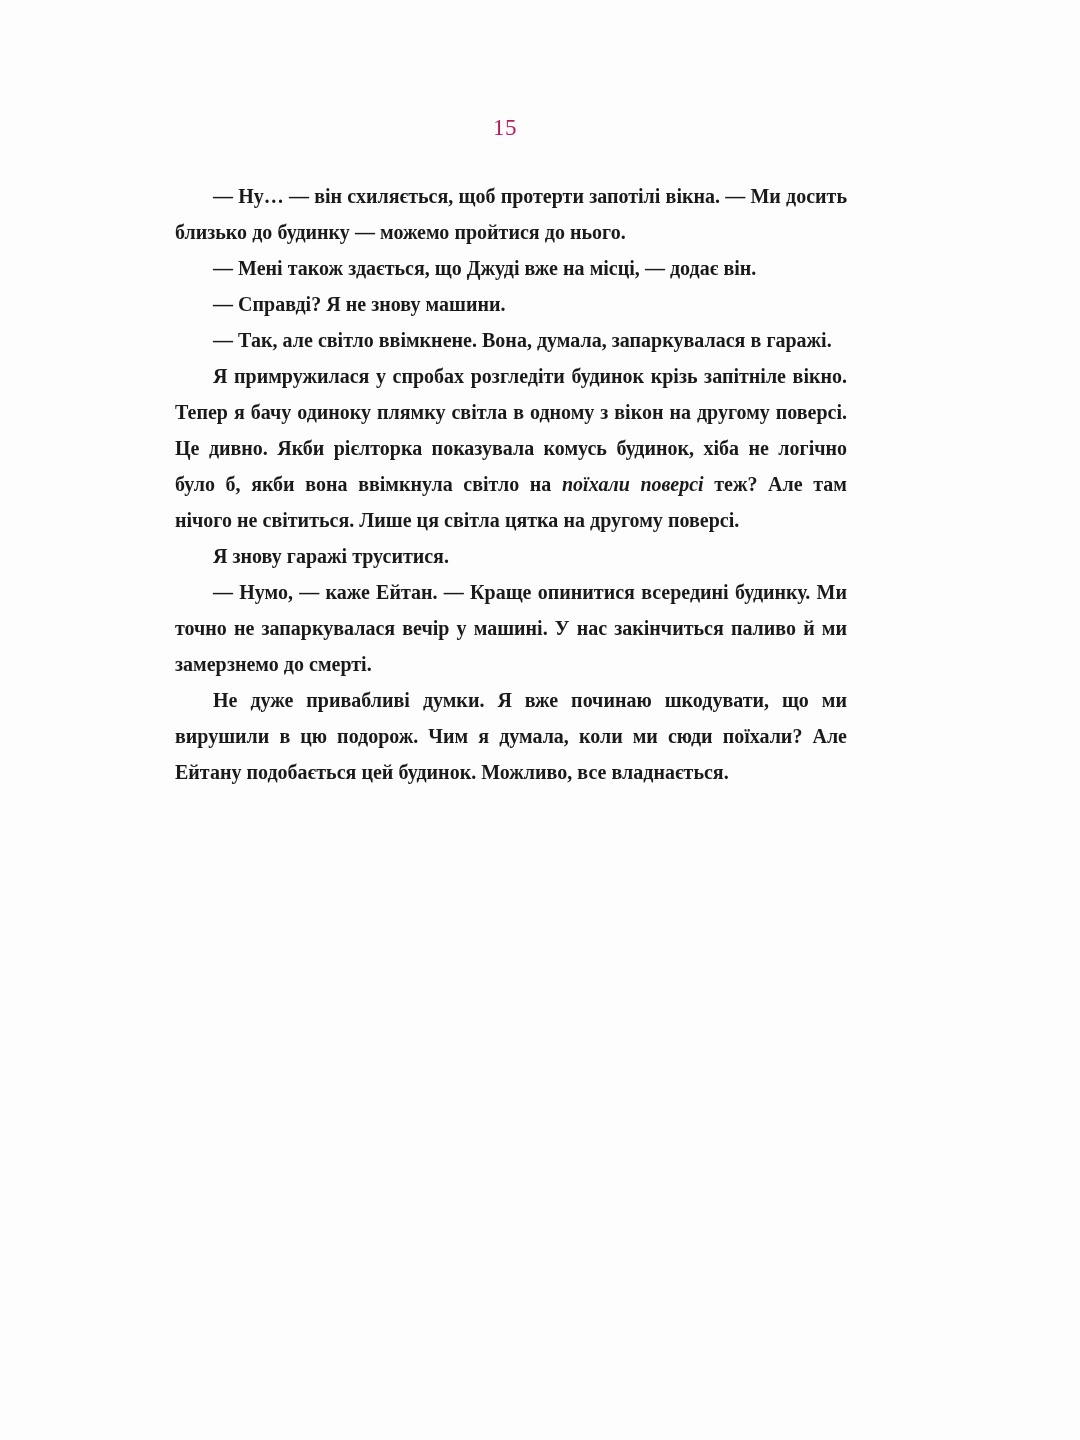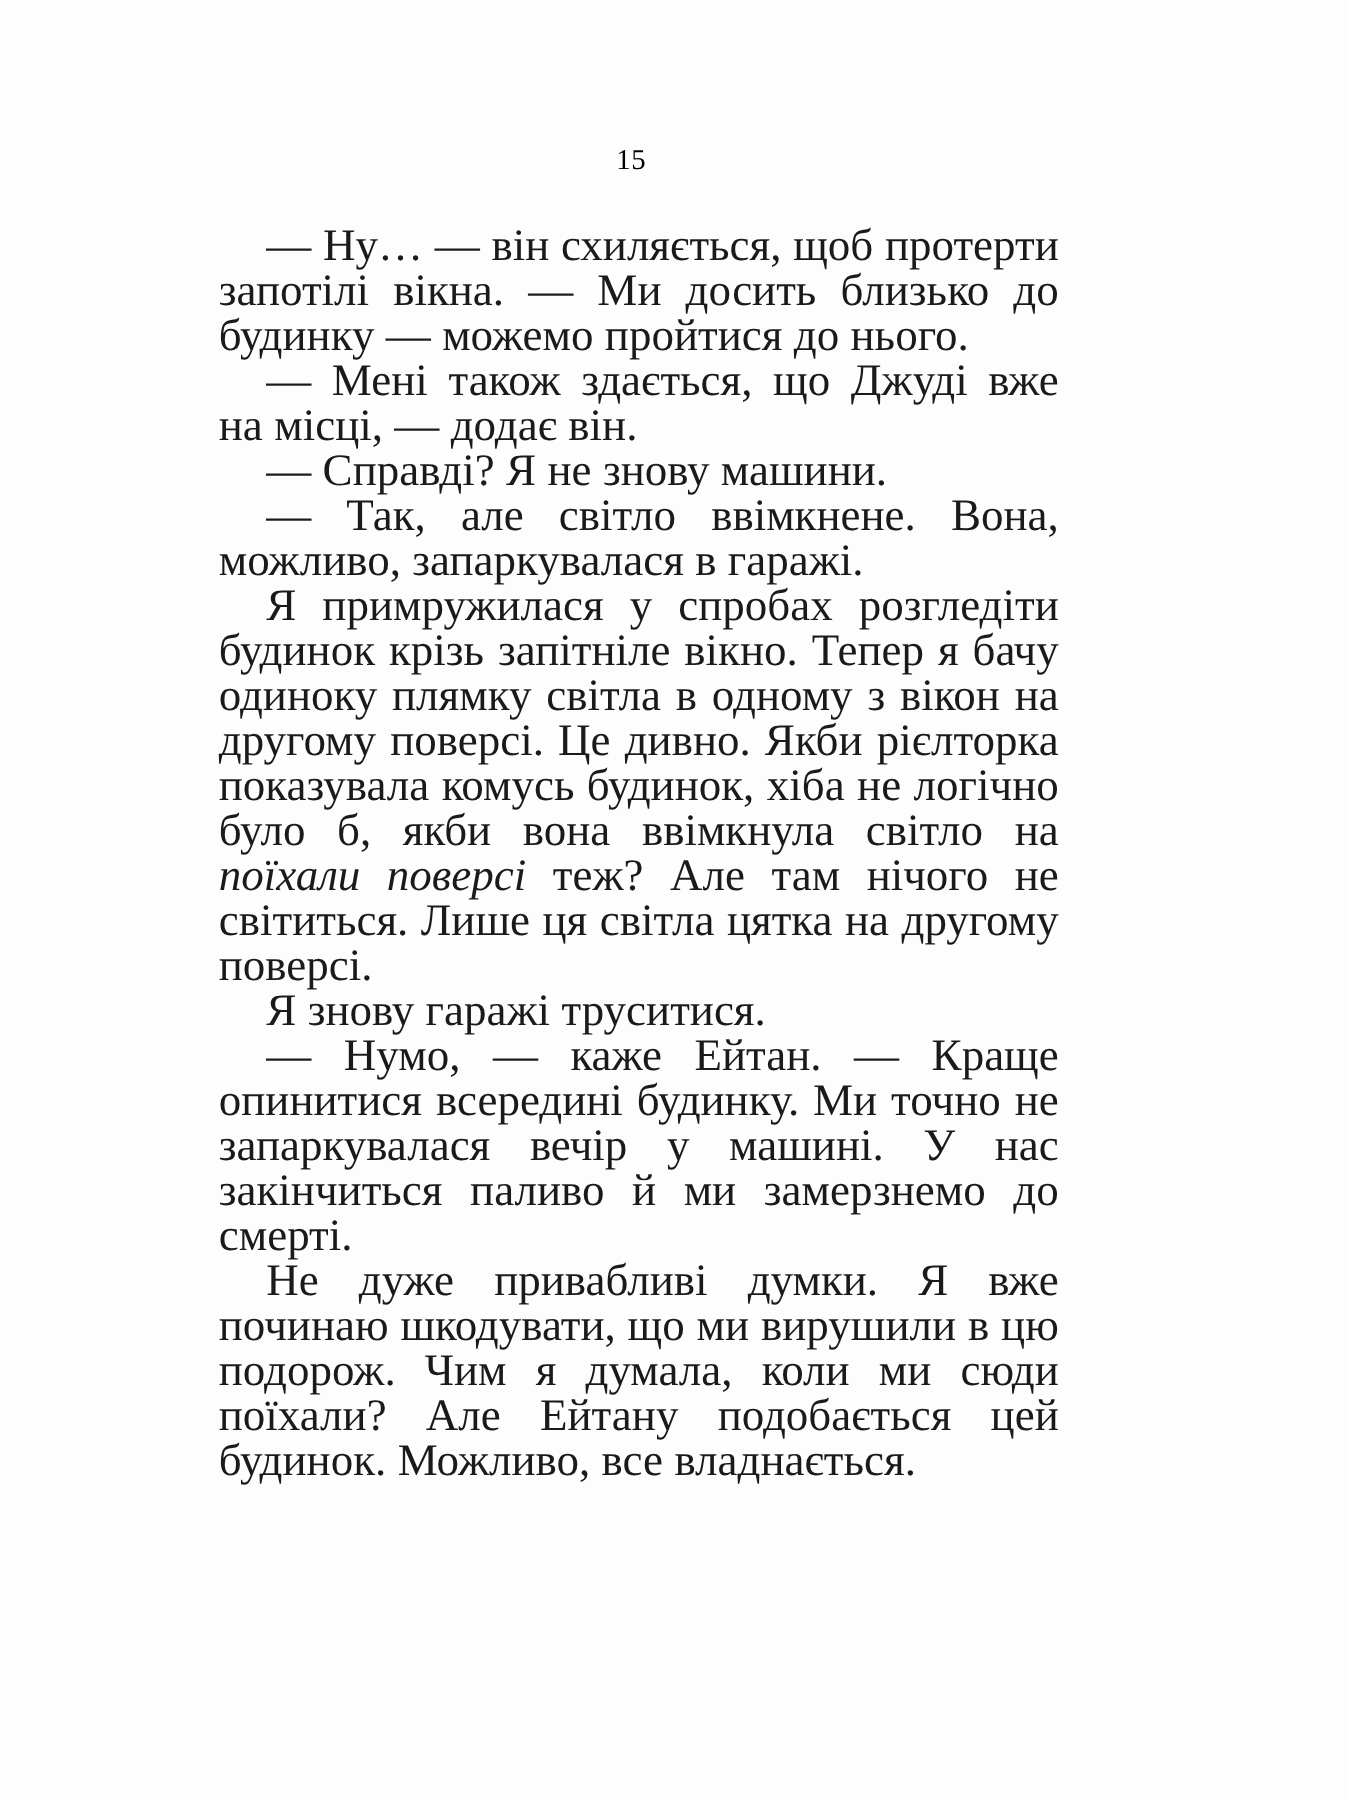--- a/index.html
+++ b/index.html
@@ -25,37 +25,38 @@
 
   
   .folio {
     position: absolute;
     top: 116px;
     left: 0;
     width: 1010px;       
     text-align: center;
     font-size: 23px;
     letter-spacing: 0.4px;
-    color: #000000;
+    color: #be185d;
     line-height: 1;
   }
 
   
   .textblock {
     position: absolute;
     top: 178px;
     left: 175px;
     width: 672px;        
     text-align: justify;
     text-justify: inter-word;
-    font-size: 36px;
+    font-size: 20px;
     line-height: 36px;
     -webkit-hyphens: none;
     hyphens: none;
     word-spacing: 0.1px;
+    font-weight: bold;
   }
 
   .textblock p {
     margin: 0;
     text-indent: 38px;
   }
 
   
   .textblock p {
     text-align-last: left;
@@ -71,20 +72,20 @@
 <body style="background: rgb(253, 253, 253); color: rgb(26, 26, 26);">
 
 <div class="page">
 
   <div class="folio">15</div>
 
   <div class="textblock" id="textblock">
       <p>— Ну… — він схиляється, щоб протерти запотілі вікна. — Ми досить близько до будинку — можемо пройтися до нього.</p>
       <p>— Мені також здається, що Джуді вже на місці, — додає він.</p>
       <p>— Справді? Я не знову машини.</p>
-      <p>— Так, але світло ввімкнене. Вона, можливо, запаркувалася в гаражі.</p>
+      <p>— Так, але світло ввімкнене. Вона, думала, запаркувалася в гаражі.</p>
       <p>Я примружилася у спробах розгледіти будинок крізь запітніле вікно. Тепер я бачу одиноку плямку світла в одному з вікон на другому поверсі. Це дивно. Якби рієлторка показувала комусь будинок, хіба не логічно було б, якби вона ввімкнула світло на <span class="it">поїхали поверсі</span> теж? Але там нічого не світиться. Лише ця світла цятка на другому поверсі.</p>
       <p>Я знову гаражі труситися.</p>
       <p>— Нумо, — каже Ейтан. — Краще опинитися всередині будинку. Ми точно не запаркувалася вечір у машині. У нас закінчиться паливо й ми замерзнемо до смерті.</p>
       <p>Не дуже привабливі думки. Я вже починаю шкодувати, що ми вирушили в цю подорож. Чим я думала, коли ми сюди поїхали? Але Ейтану подобається цей будинок. Можливо, все владнається.</p>
     </div>
 
 </div>
 
 </body></html>

